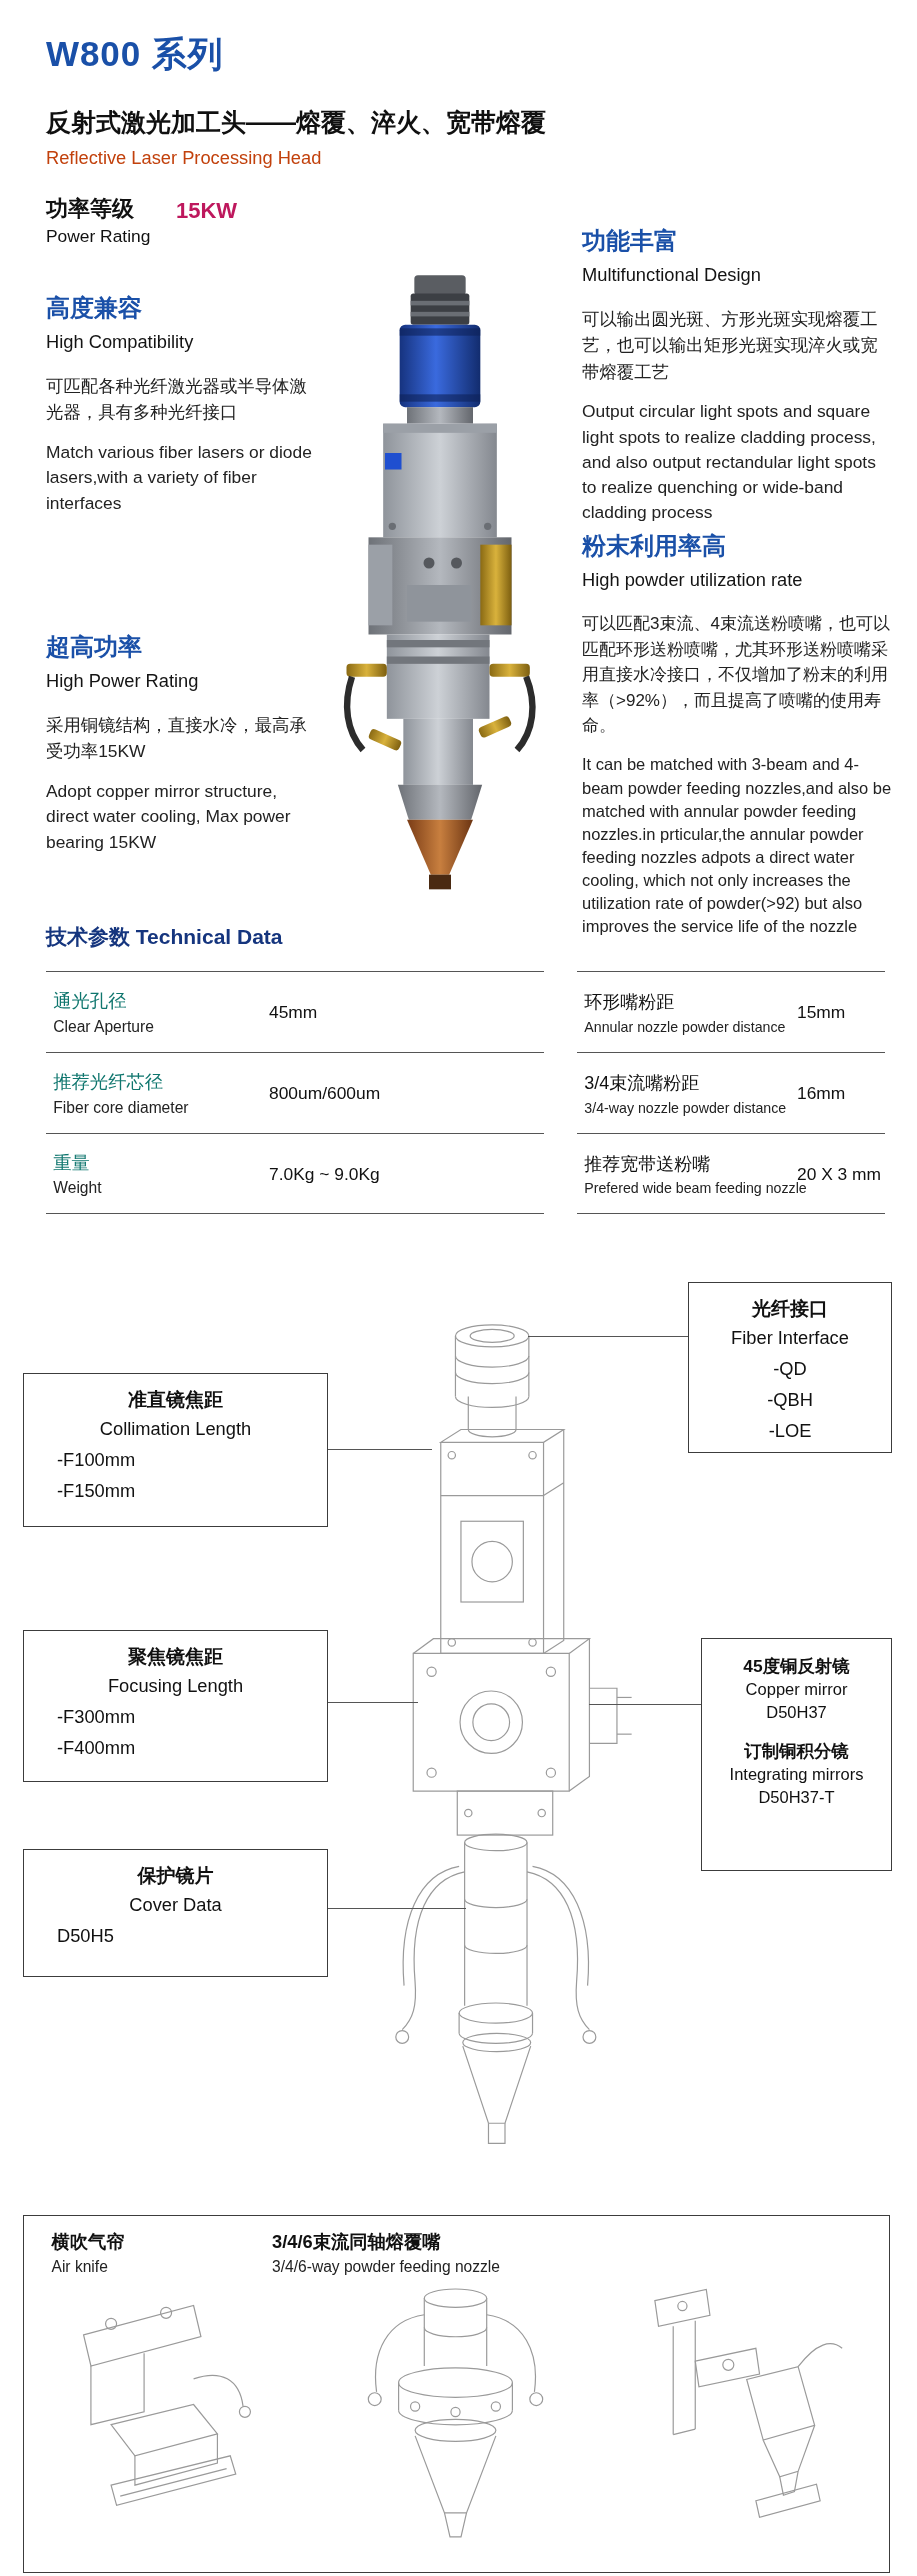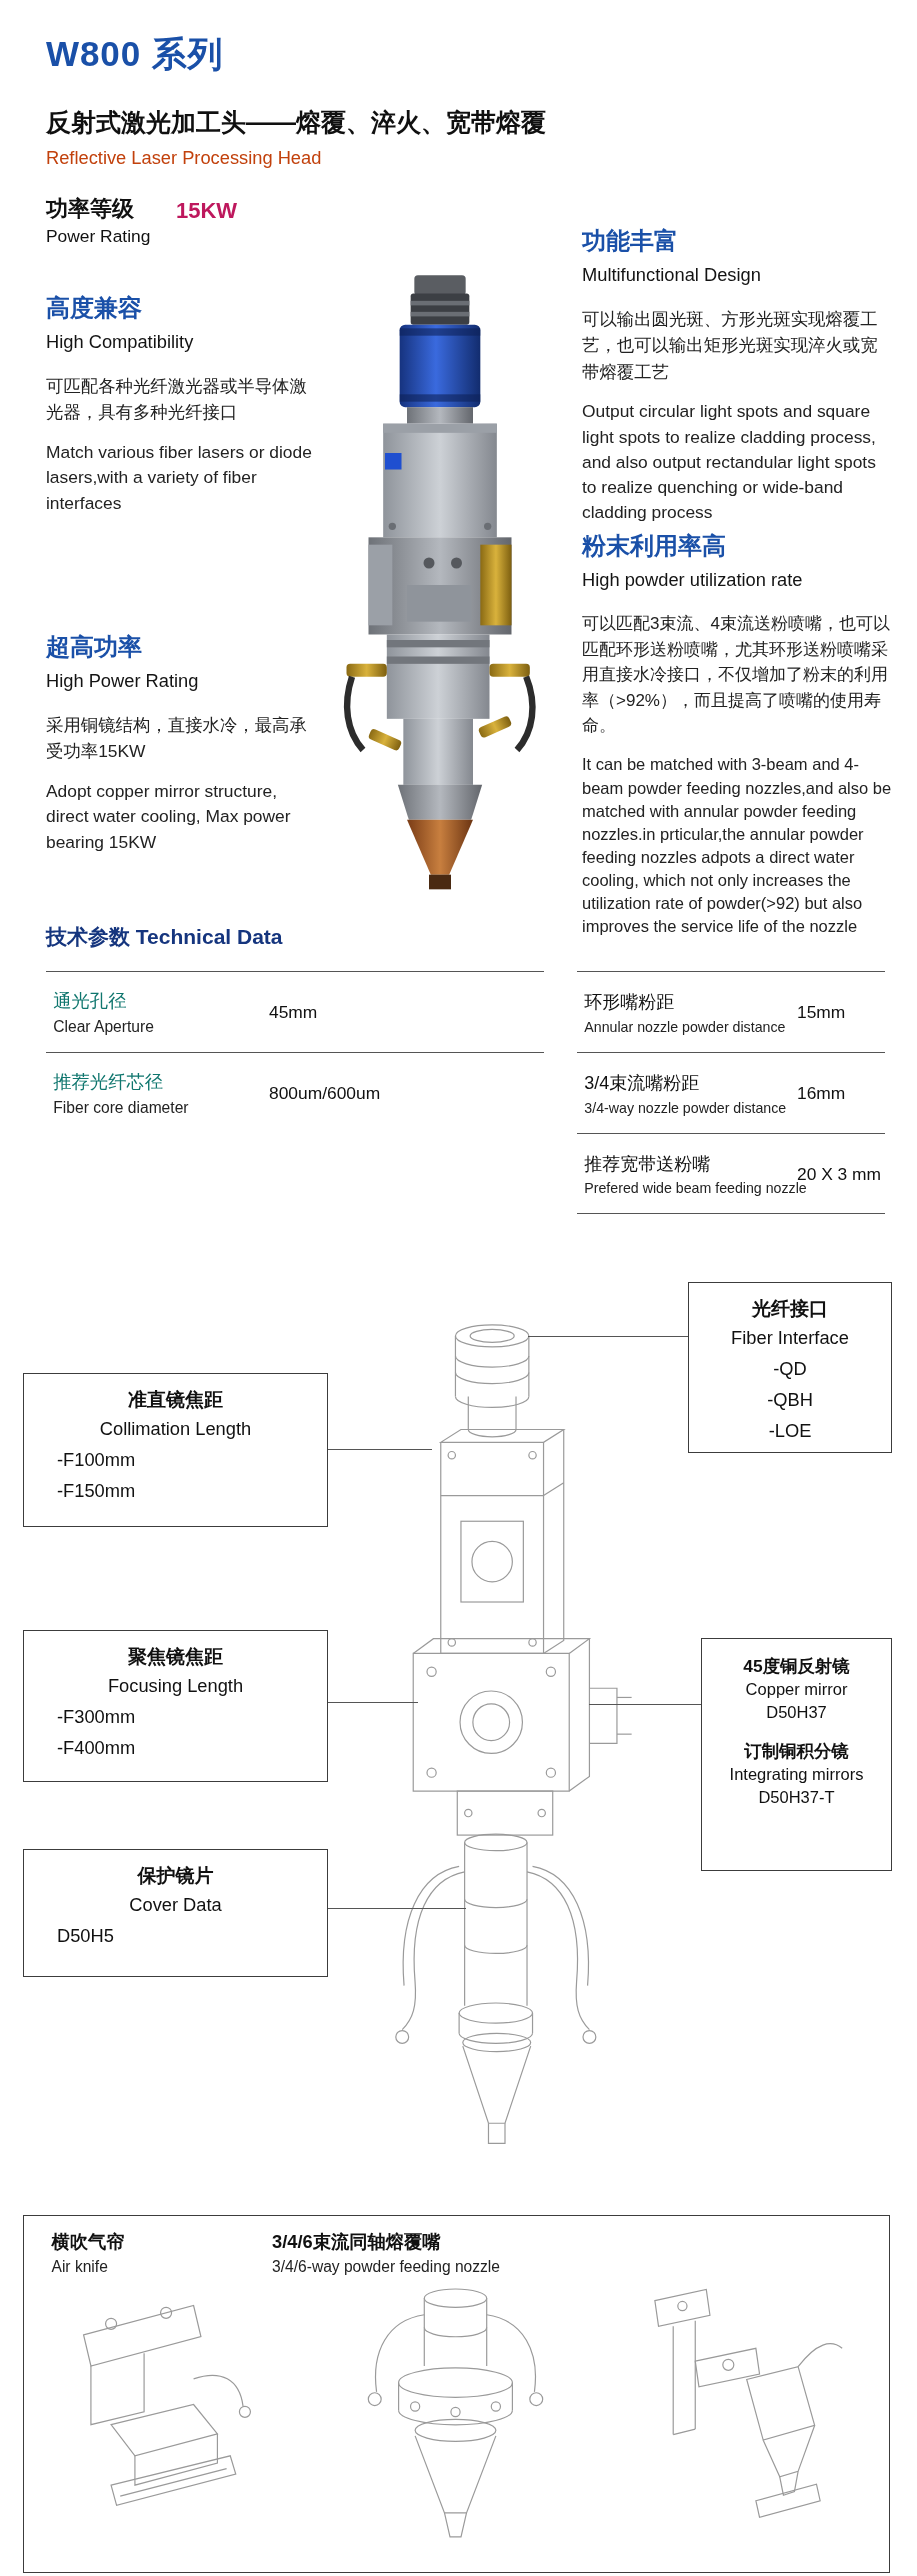--- a/index.html
+++ b/index.html
@@ -209,20 +209,27 @@
       </div>
     <div class="tval">45mm</div>
   </div>
   <div class="trow">
     <div class="tlabel">
         <div class="lzh">推荐光纤芯径</div>
         <div class="len">Fiber core diameter</div>
       </div>
     <div class="tval">800um/600um</div>
   </div>
+  <div class="trow last">
+    <div class="tlabel">
+        <div class="lzh">重量</div>
+        <div class="len">Weight</div>
+      </div>
+    <div class="tval">7.0Kg ~ 9.0Kg</div>
+  </div>
 </div>
 
 <div class="tcol" id="tcol-right">
   <div class="trow">
     <div class="tlabel">
         <div class="lzh">环形嘴粉距</div>
         <div class="len">Annular nozzle powder distance</div>
       </div>
     <div class="tval">15mm</div>
   </div>

